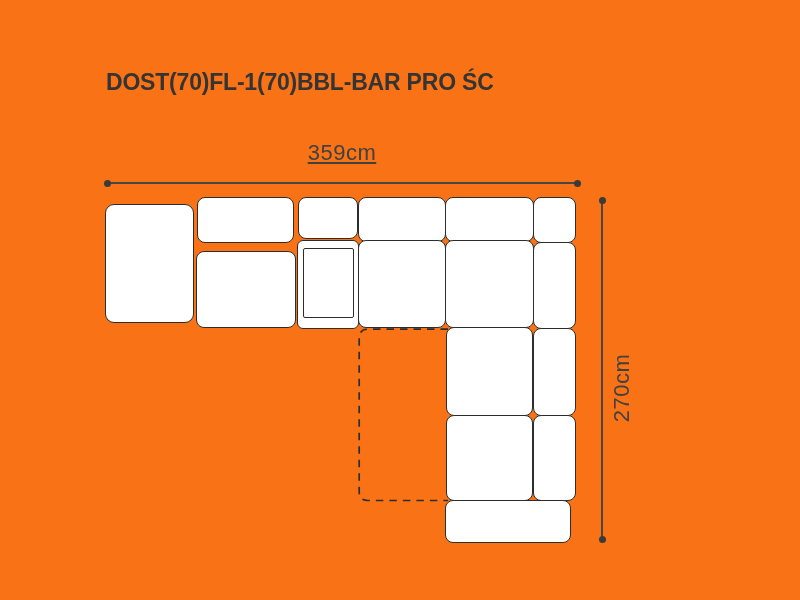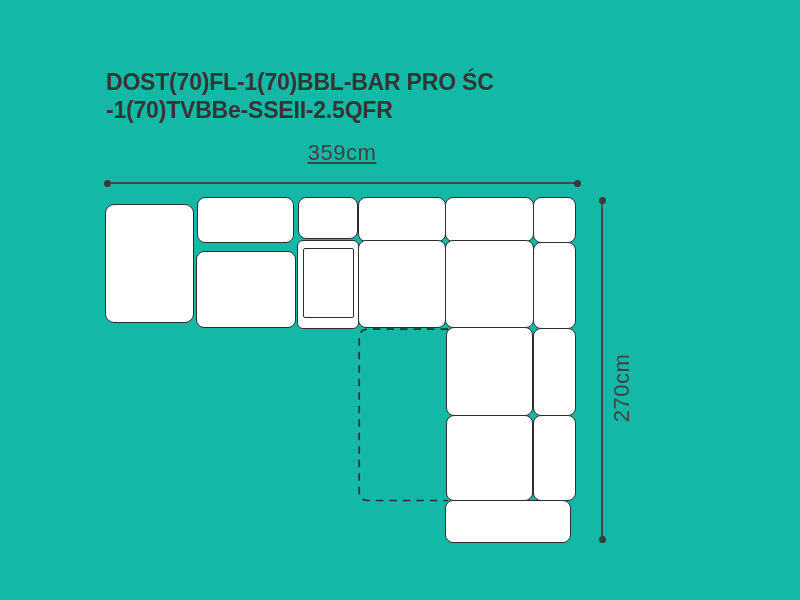--- a/index.html
+++ b/index.html
@@ -4,21 +4,21 @@
 <style>
   html, body {
     margin: 0;
     padding: 0;
     background: #ffffff;
   }
   #canvas {
     position: relative;
     width: 800px;
     height: 600px;
-    background: #14b8a6;
+    background: #f97316;
     overflow: hidden;
     font-family: "Liberation Sans", sans-serif;
   }
   
   .title {
     position: absolute;
     left: 106px;
     top: 68px;
     color: #343434;
     font-size: 23px;
@@ -99,21 +99,20 @@
     top: 328px;
   }
 </style>
 </head>
 <body>
 
 <div id="canvas">
 
   <div class="title">
     <span class="line">DOST(70)FL-1(70)BBL-BAR PRO ŚC</span>
-    <span class="line">-1(70)TVBBe-SSEII-2.5QFR</span>
   </div>
 
   <div class="dim-label width">359cm</div>
   <div class="dim-line-h"></div>
   <span class="dot h-left"></span>
   <span class="dot h-right"></span>
 
   <div class="dim-label height">270cm</div>
   <div class="dim-line-v"></div>
   <span class="dot v-top"></span>

